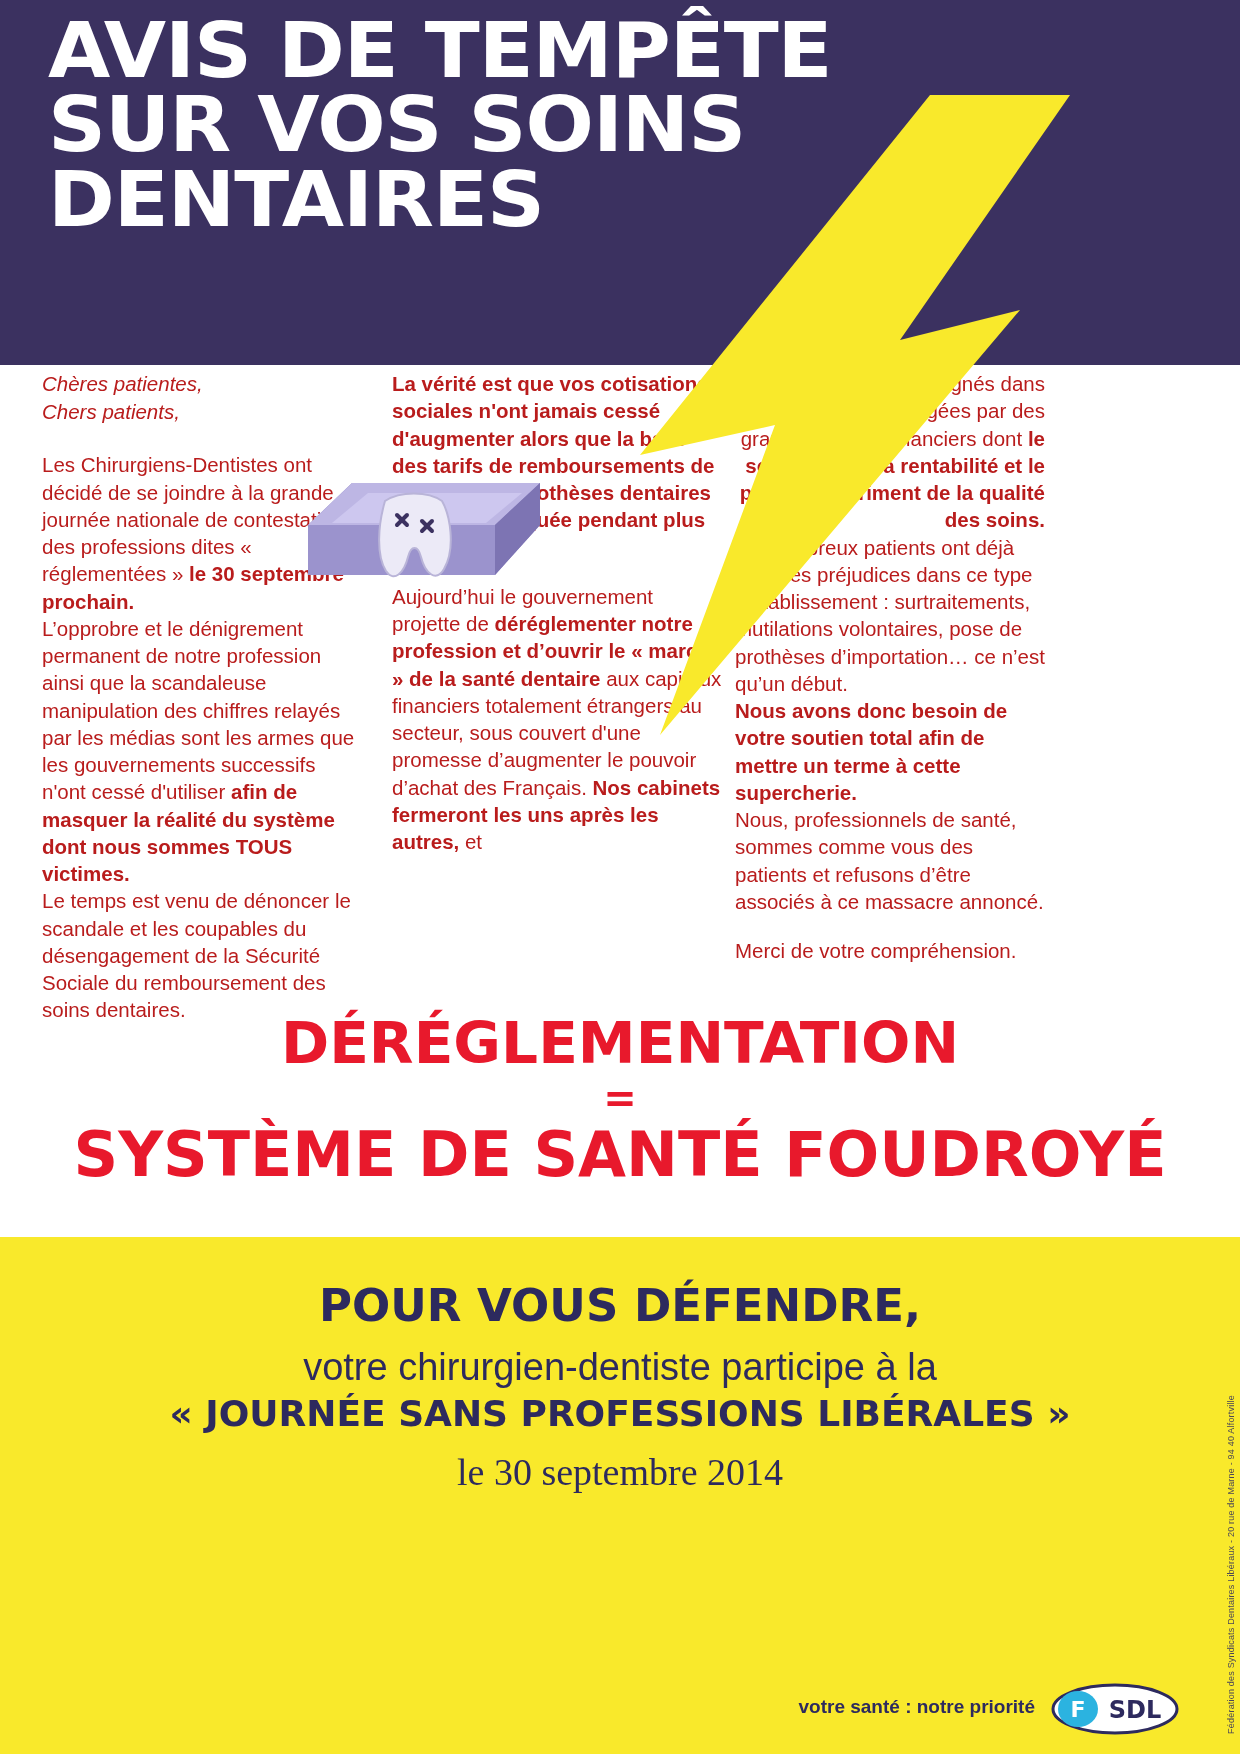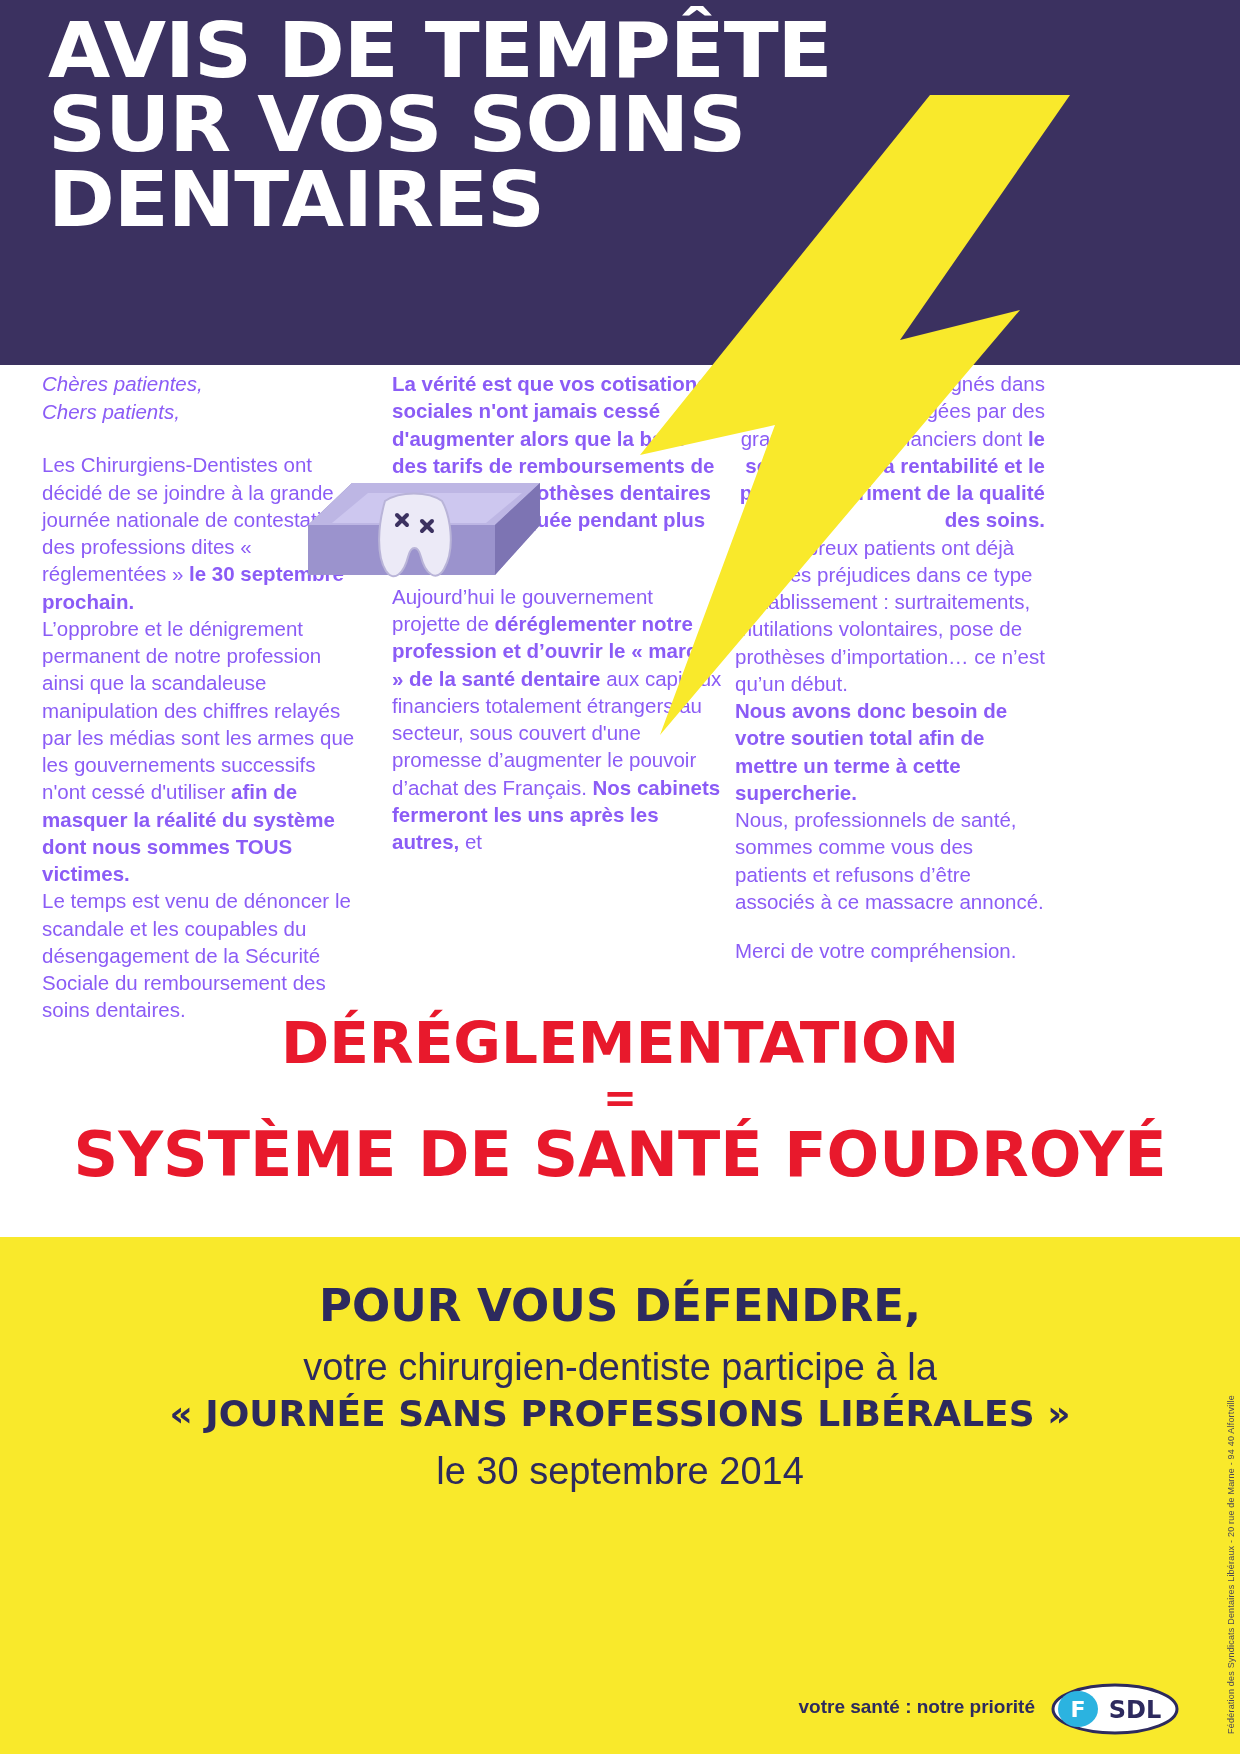--- a/index.html
+++ b/index.html
@@ -43,21 +43,21 @@
 
   
   .content{
     position:absolute;top:365px;left:0;width:1240px;height:640px;
   }
   .col{
     position:absolute;
     font-family:"Liberation Sans", sans-serif;
     font-size:20.5px;
     line-height:1.33;
-    color:#8b5cf6;
+    color:#b91c1c;
   }
   .col.c1{left:42px;top:5px;width:320px;}
   .col.c2{left:392px;top:5px;width:330px;}
   .col.c3{left:735px;top:5px;width:310px;text-align:right;}
   .col.c3 .left{text-align:left;}
   .col b{font-weight:bold;}
   .salut{font-style:italic;margin-bottom:26px;line-height:1.35;}
   .para{margin:0 0 0 0;}
   .spacer{height:22px;}
   .c3 .para{margin-bottom:0;}
@@ -95,21 +95,21 @@
     font-weight:bold;font-size:45px;margin-top:42px;letter-spacing:0px;text-align:center;
   }
   .footer .f2{
     font-size:38px;margin-top:14px;font-weight:normal;
   }
   .footer .f3{
     font-family:"DejaVu Sans", sans-serif;
     font-weight:bold;font-size:36px;margin-top:4px;
   }
   .footer .f4{
-    font-size:38px;margin-top:16px;
+    font-size:38px;margin-top:16px;font-family:Liberation Serif, serif;
   }
   .tagline{
     position:absolute;right:205px;bottom:36px;
     font-size:19px;color:#2d2a5e;font-weight:bold;
   }
   .logo{
     position:absolute;right:60px;bottom:18px;
     width:130px;height:54px;
   }
   .vertical-credit{

